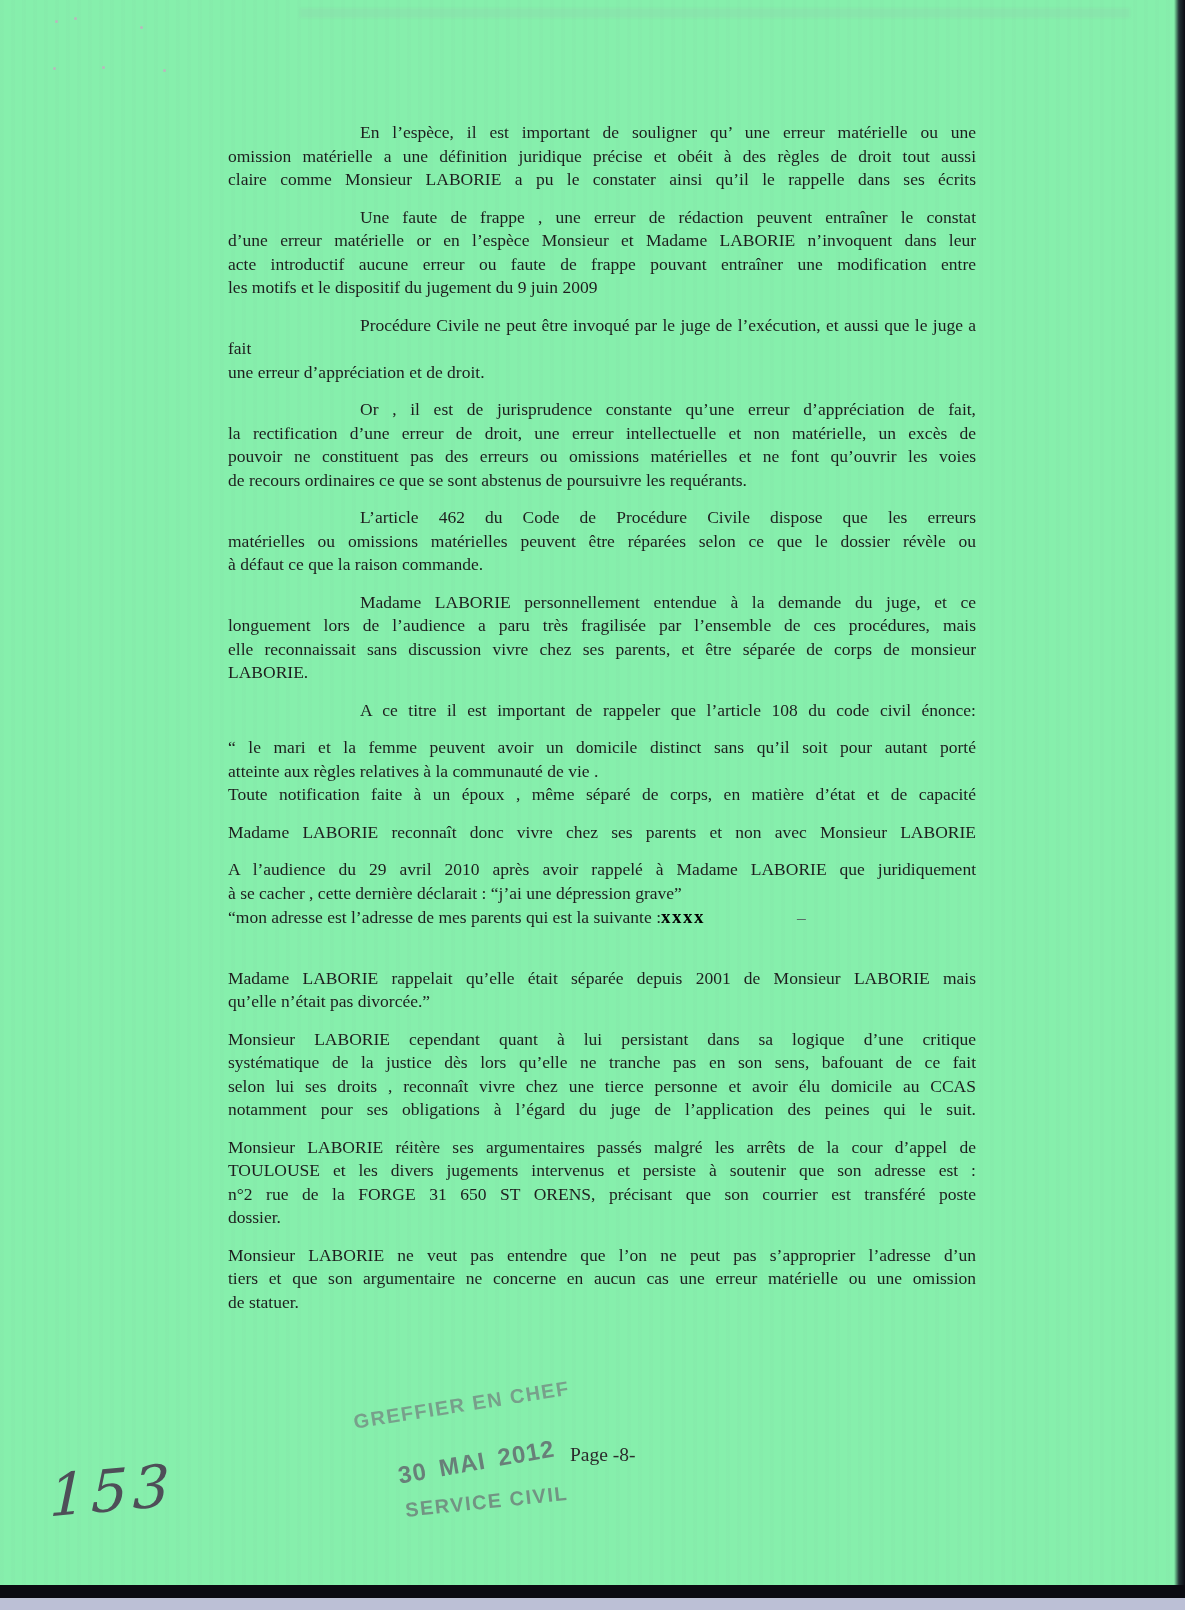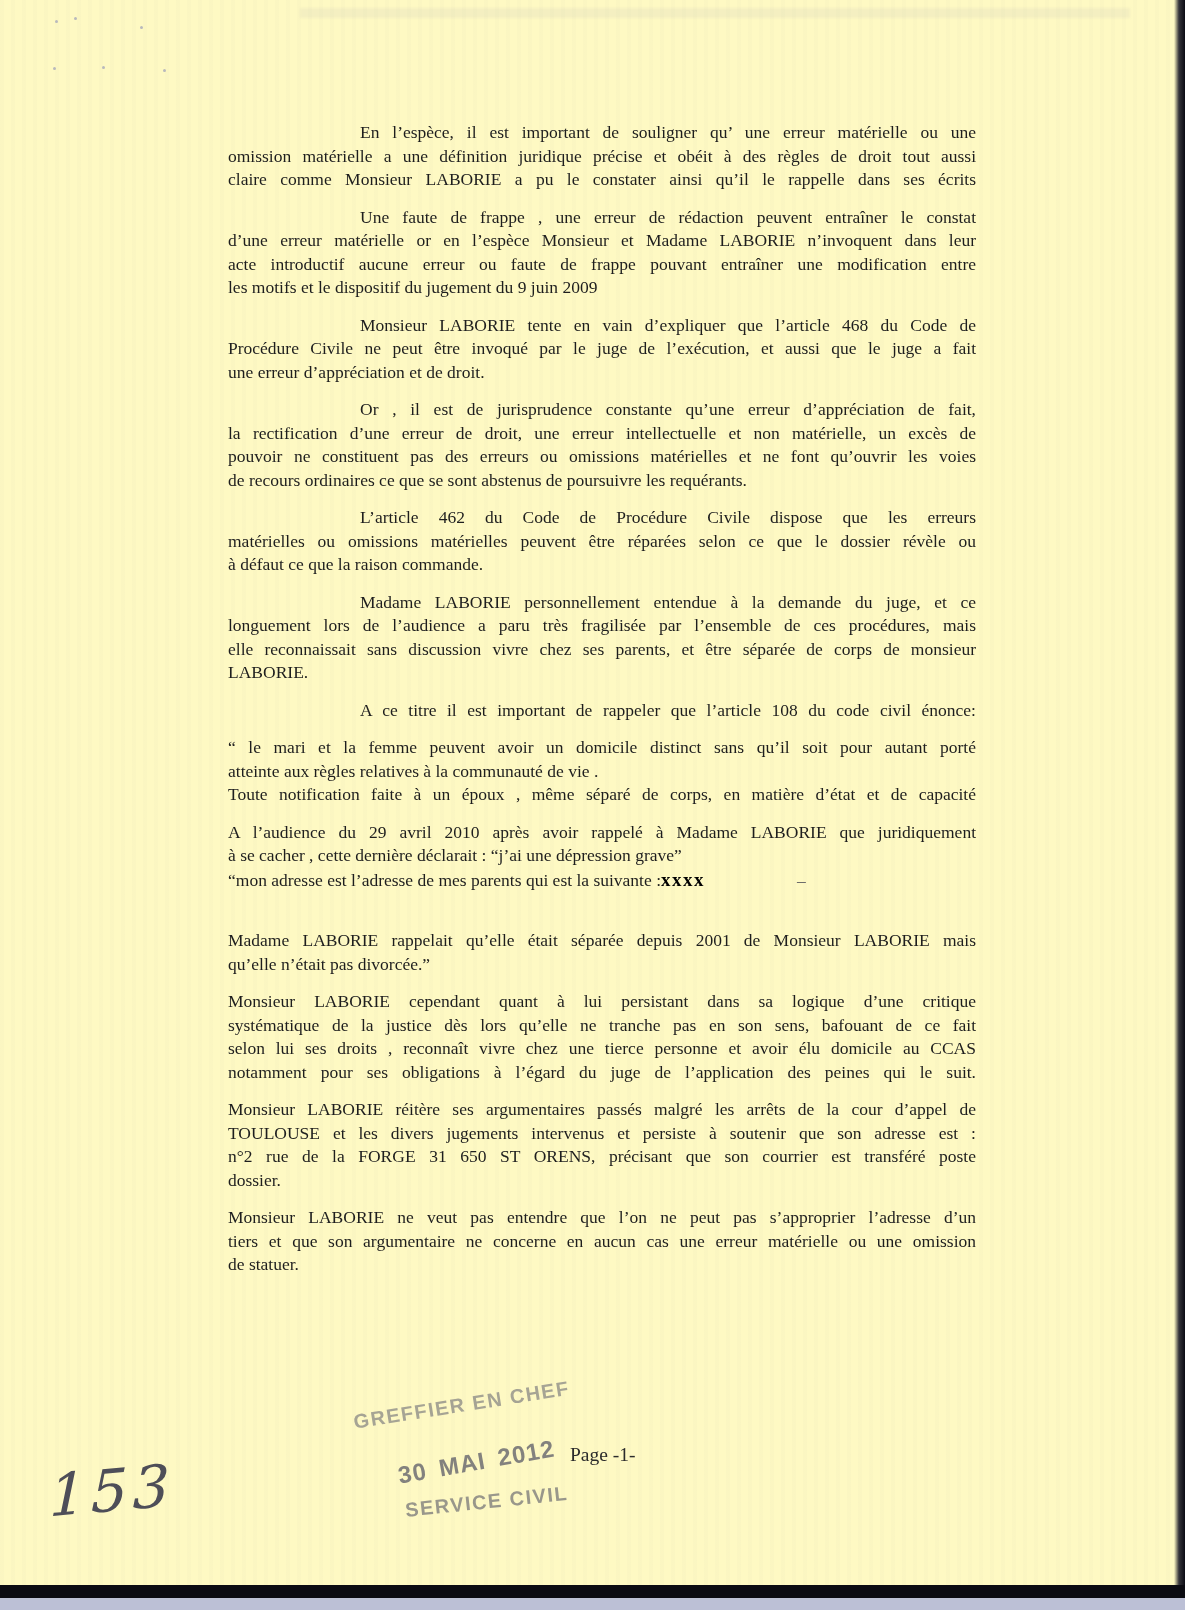--- a/index.html
+++ b/index.html
@@ -1,18 +1,18 @@
 <!DOCTYPE html>
 <html><head>
 <meta charset="utf-8">
 <style>
   html,body{margin:0;padding:0;background:#ffffff;}
   .scan{
     position:relative; width:1185px; height:1610px; overflow:hidden;
-    background:#fef9c3;
+    background:#86efac;
     font-family:"Liberation Serif", serif;
     color:#1e1e1e;
   }
   
   .scan-texture{
     position:absolute; inset:0; pointer-events:none;
     background:repeating-linear-gradient(90deg, rgba(120,120,132,0.022) 0 4px, rgba(0,0,0,0) 4px 11px);
   }
   .top-smudge{position:absolute; left:300px; top:8px; width:830px; height:10px; background:rgba(160,160,172,0.10); filter:blur(1px);}
   .speck{position:absolute; width:3px; height:3px; border-radius:50%; background:#b9b9bc;}
@@ -87,21 +87,20 @@
         <div class="line just">omission matérielle a une définition juridique précise et obéit à des règles de droit tout aussi</div>
         <div class="line just">claire comme Monsieur LABORIE a pu le constater ainsi qu’il le rappelle dans ses écrits</div>
       </div>
       <div class="para indent">
         <div class="line just">Une faute de frappe , une erreur de rédaction peuvent entraîner le constat</div>
         <div class="line just">d’une erreur matérielle or en l’espèce Monsieur et Madame LABORIE n’invoquent dans leur</div>
         <div class="line just">acte introductif aucune erreur ou faute de frappe pouvant entraîner une modification entre</div>
         <div class="line">les motifs et le dispositif du jugement du 9 juin 2009</div>
       </div>
       <div class="para indent">
-        <div class="line just">Monsieur LABORIE tente en vain d’expliquer que l’article 468 du Code de</div>
         <div class="line just">Procédure Civile ne peut être invoqué par le juge de l’exécution, et aussi que le juge a fait</div>
         <div class="line">une erreur d’appréciation et de droit.</div>
       </div>
       <div class="para indent">
         <div class="line just">Or , il est de jurisprudence constante qu’une erreur d’appréciation de fait,</div>
         <div class="line just">la rectification d’une erreur de droit, une erreur intellectuelle et non matérielle, un excès de</div>
         <div class="line just">pouvoir ne constituent pas des erreurs ou omissions matérielles et ne font qu’ouvrir les voies</div>
         <div class="line">de recours ordinaires ce que se sont abstenus de poursuivre les requérants.</div>
       </div>
       <div class="para indent">
@@ -115,20 +114,23 @@
         <div class="line just">elle reconnaissait sans discussion vivre chez ses parents, et être séparée de corps de monsieur</div>
         <div class="line">LABORIE.</div>
       </div>
       <div class="para indent">
         <div class="line just">A ce titre il est important de rappeler que l’article 108 du code civil énonce:</div>
       </div>
       <div class="para">
         <div class="line just">“ le mari et la femme peuvent avoir un domicile distinct sans qu’il soit pour autant porté</div>
         <div class="line">atteinte aux règles relatives à la communauté de vie .</div>
         <div class="line just">Toute notification faite à un époux , même séparé de corps, en matière d’état et de capacité</div>
+      </div>
+      <div class="para">
+        <div class="line just">Madame LABORIE reconnaît donc vivre chez ses parents et non avec Monsieur LABORIE</div>
       </div>
       <div class="para gap2">
         <div class="line just">A l’audience du 29 avril 2010 après avoir rappelé à Madame LABORIE que juridiquement</div>
         <div class="line">à se cacher , cette dernière déclarait : “j’ai une dépression grave”</div>
         <div class="line"><span>“mon adresse est l’adresse de mes parents qui est la suivante :</span><span class="redaction">xxxx</span><span class="dashmark">–</span></div>
       </div>
       <div class="para">
         <div class="line just">Madame LABORIE rappelait qu’elle était séparée depuis 2001 de Monsieur LABORIE mais</div>
         <div class="line">qu’elle n’était pas divorcée.”</div>
       </div>
@@ -148,20 +150,20 @@
         <div class="line just">Monsieur LABORIE ne veut pas entendre que l’on ne peut pas s’approprier l’adresse d’un</div>
         <div class="line just">tiers et que son argumentaire ne concerne en aucun cas une erreur matérielle ou une omission</div>
         <div class="line">de statuer.</div>
       </div>
     </div>
 
   <div class="stamp stamp-greffier">GREFFIER EN CHEF</div>
   <div class="stamp stamp-date">30 MAI 2012</div>
   <div class="stamp stamp-service">SERVICE CIVIL</div>
 
-  <div class="page-number">Page -1-</div>
+  <div class="page-number">Page -8-</div>
   <div class="handwritten">153</div>
 
   <div class="edge-right"></div>
   <div class="edge-bottom"></div>
   <div class="edge-strip"></div>
 
 </div>
 
 </body></html>

